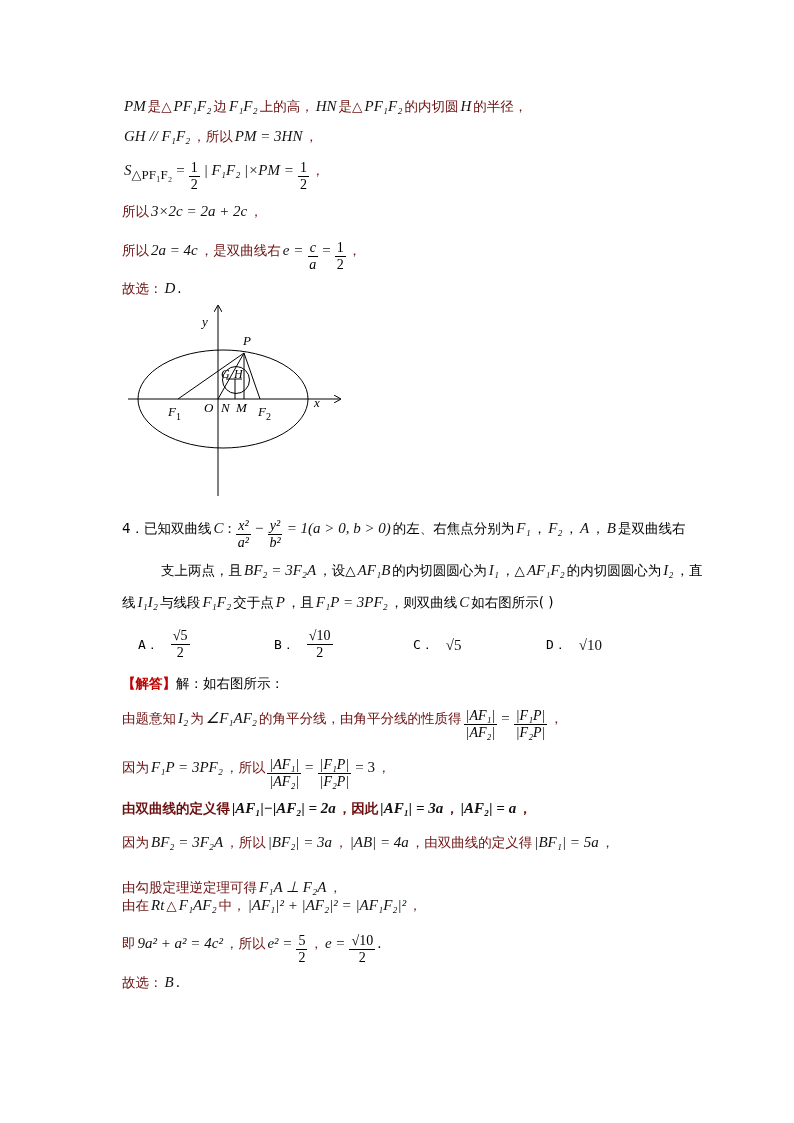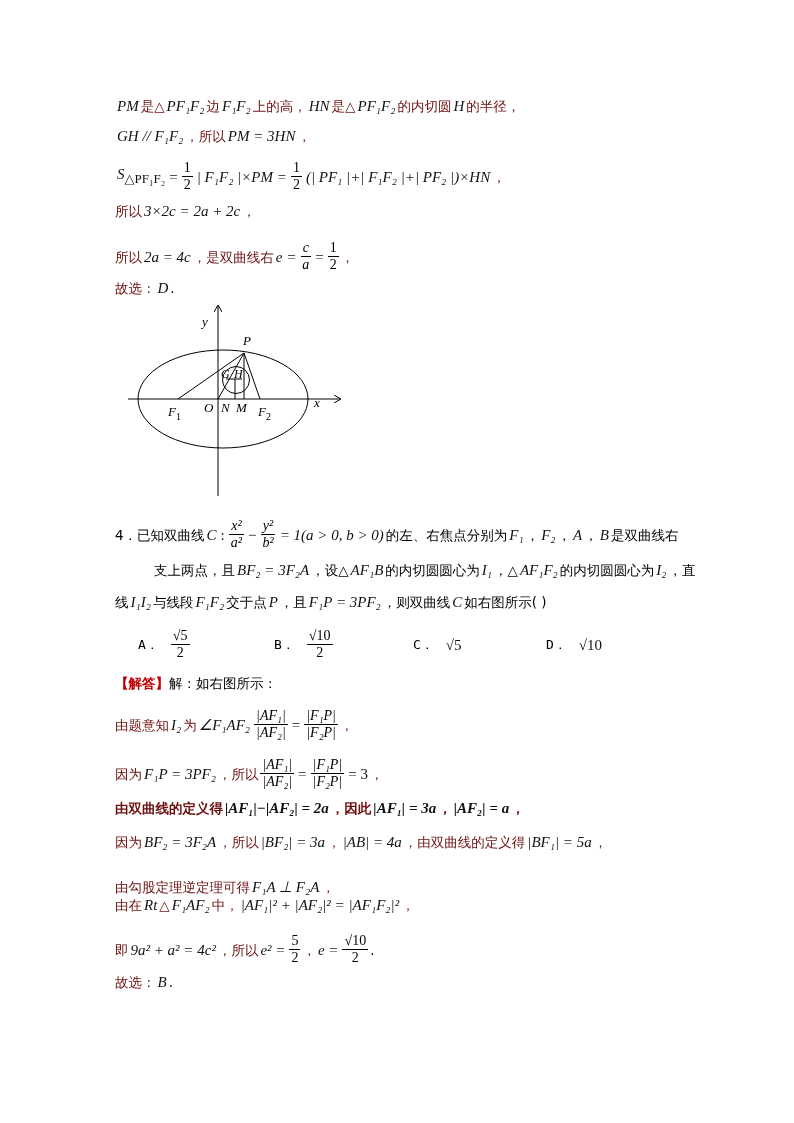--- a/index.html
+++ b/index.html
@@ -1,18 +1,18 @@
 <!DOCTYPE html>
 <html><head>
 <meta charset="utf-8">
 <style>
   html, body { margin:0; padding:0; background:#ffffff; }
   body { width:794px; height:1123px; position:relative; overflow:hidden;
          font-family:"DejaVu Serif", serif; font-size:13.5px; color:#000; }
-  .line { position:absolute; left:115px; white-space:nowrap; line-height:20px; display:flex; align-items:center; }
+  .line { position:absolute; left:122px; white-space:nowrap; line-height:20px; display:flex; }
   .cn { color:#6b0f0f; font-family:"DejaVu Sans", sans-serif; font-size:13.5px; }
   .blk { color:#000; font-family:"DejaVu Sans", sans-serif; font-size:13.5px; }
   .m { font-family:"Liberation Serif", serif; font-style:italic; font-size:15px; color:#111; padding:0 2px; }
   .mu { font-family:"Liberation Serif", serif; font-size:15px; color:#111; padding:0 2px; }
   .frac { display:inline-flex; flex-direction:column; align-items:center; vertical-align:middle; margin:0 2px;
           font-family:"Liberation Serif", serif; font-size:14px; }
   .frac .num { border-bottom:1px solid #000; padding:0 2px; line-height:16px; }
   .frac .den { padding:0 2px; line-height:16px; }
   .frac .num.i, .frac .den.i { font-style:italic; }
   .red { color:#c00000; font-weight:bold; font-family:"DejaVu Sans", sans-serif; }
@@ -51,21 +51,20 @@
   <span class="mu">=</span>
   <span class="frac">
       <span class="num">1</span>
       <span class="den">2</span>
     </span>
   <span class="m">| F₁F₂ |×PM =</span>
   <span class="frac">
       <span class="num">1</span>
       <span class="den">2</span>
     </span>
-  <span class="m">(| PF₁ |+| F₁F₂ |+| PF₂ |)×HN</span>
   <span class="cn">，</span>
 </div>
 
 <div class="line" style="top:201px;">
   <span class="cn">所以</span>
   <span class="m">3×2c = 2a + 2c</span>
   <span class="cn">，</span>
 </div>
 
 <div class="line" style="top:240px;">
@@ -211,20 +210,21 @@
 <div class="line" style="top:673px;">
   <span class="red">【解答】</span>
   <span class="blk">解：如右图所示：</span>
 </div>
 
 <div class="line" style="top:708px;">
   <span class="cn">由题意知</span>
   <span class="m">I₂</span>
   <span class="cn">为</span>
   <span class="m">∠F₁AF₂</span>
+  <span class="cn">的角平分线，由角平分线的性质得</span>
   <span class="frac">
       <span class="num i">|AF₁|</span>
       <span class="den i">|AF₂|</span>
     </span>
   <span class="mu">=</span>
   <span class="frac">
       <span class="num i">|F₁P|</span>
       <span class="den i">|F₂P|</span>
     </span>
   <span class="cn">，</span>

